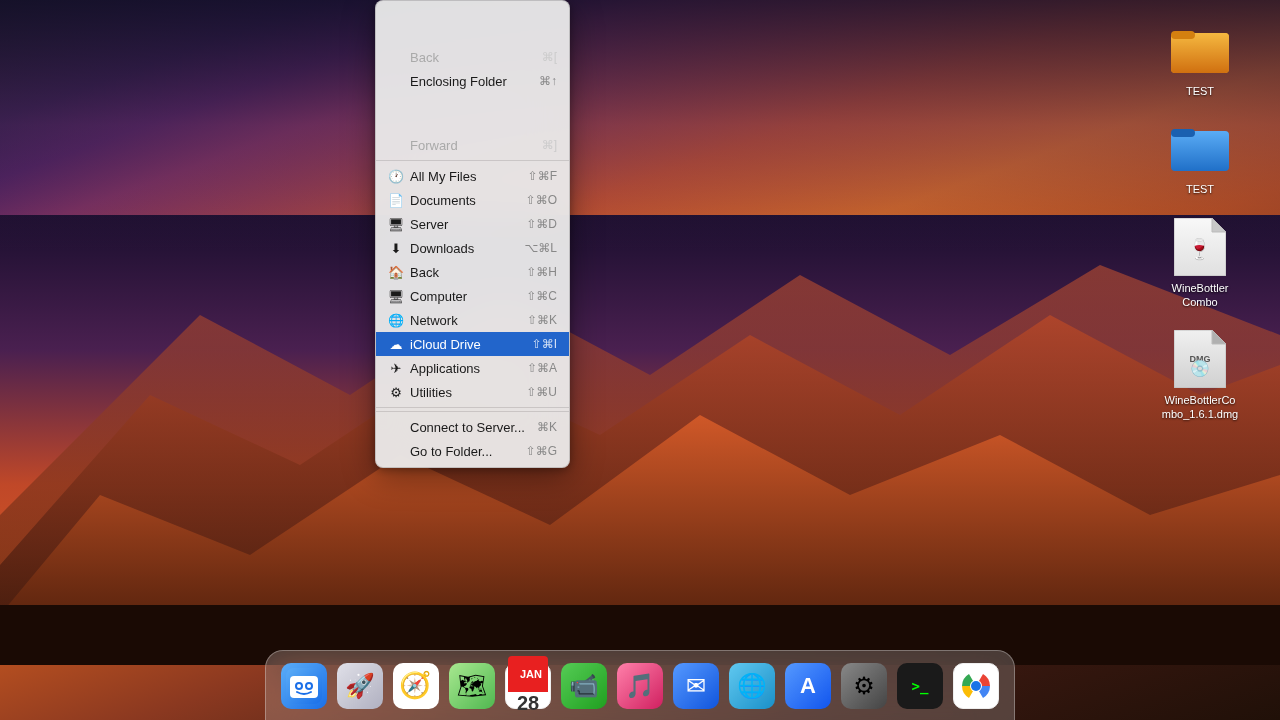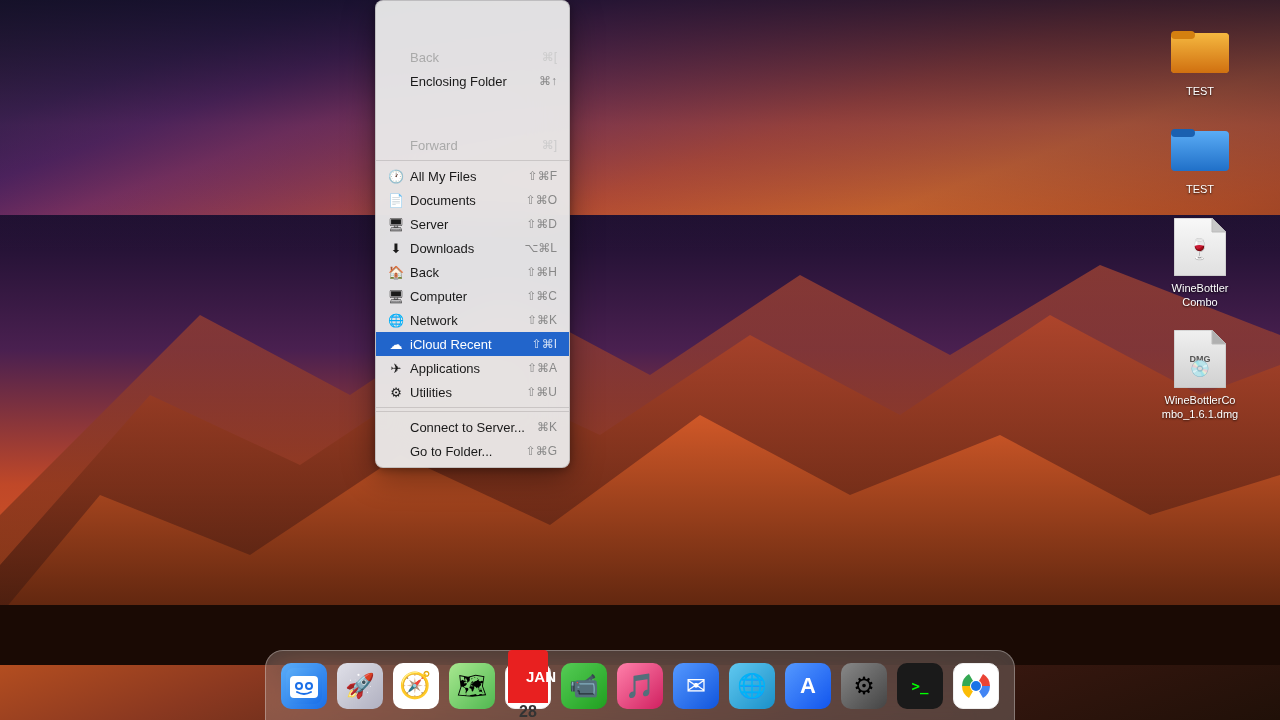--- a/index.html
+++ b/index.html
@@ -445,21 +445,21 @@
         <span>Network</span>
       </span>
       <span class="menu-item-shortcut">
         <span>⇧⌘K</span>
       </span>
     </div>
 
     <div class="menu-item highlighted">
       <span class="menu-item-label">
         <span class="menu-item-icon">☁</span>
-        <span>iCloud Recent</span>
+        <span>iCloud Drive</span>
       </span>
       <span class="menu-item-shortcut">
         <span>⇧⌘I</span>
       </span>
     </div>
 
     <div class="menu-item">
       <span class="menu-item-label">
         <span class="menu-item-icon">✈</span>
         <span>Applications</span>
@@ -542,22 +542,22 @@
     </div>
 
     <div class="dock-item">
       <div class="dock-icon" style="background: linear-gradient(135deg, #a8e890, #50b850);">
         <span style="font-size:24px;">🗺</span>
       </div>
     </div>
 
     <div class="dock-item">
       <div class="dock-icon" style="background: white; border: 1px solid #eee; font-size:11px; font-weight:bold; flex-direction:column; padding:2px;">
-        <div style="background:#e82020; color:white; width:100%; text-align:left; font-size:15px; border-radius:4px 4px 0 0; padding:18px;">JAN</div>
-        <div style="font-size:16px; font-weight:bold; color:#333;">28</div>
+        <div style="background:#e82020; color:white; width:100%; text-align:left; font-size:11px; border-radius:4px 4px 0 0; padding:12px;">JAN</div>
+        <div style="font-size:20px; font-weight:bold; color:#333;">28</div>
       </div>
     </div>
 
     <div class="dock-item">
       <div class="dock-icon" style="background: linear-gradient(135deg, #55cc55, #20a020);">
         <span style="font-size:24px;">📹</span>
       </div>
     </div>
 
     <div class="dock-item">

